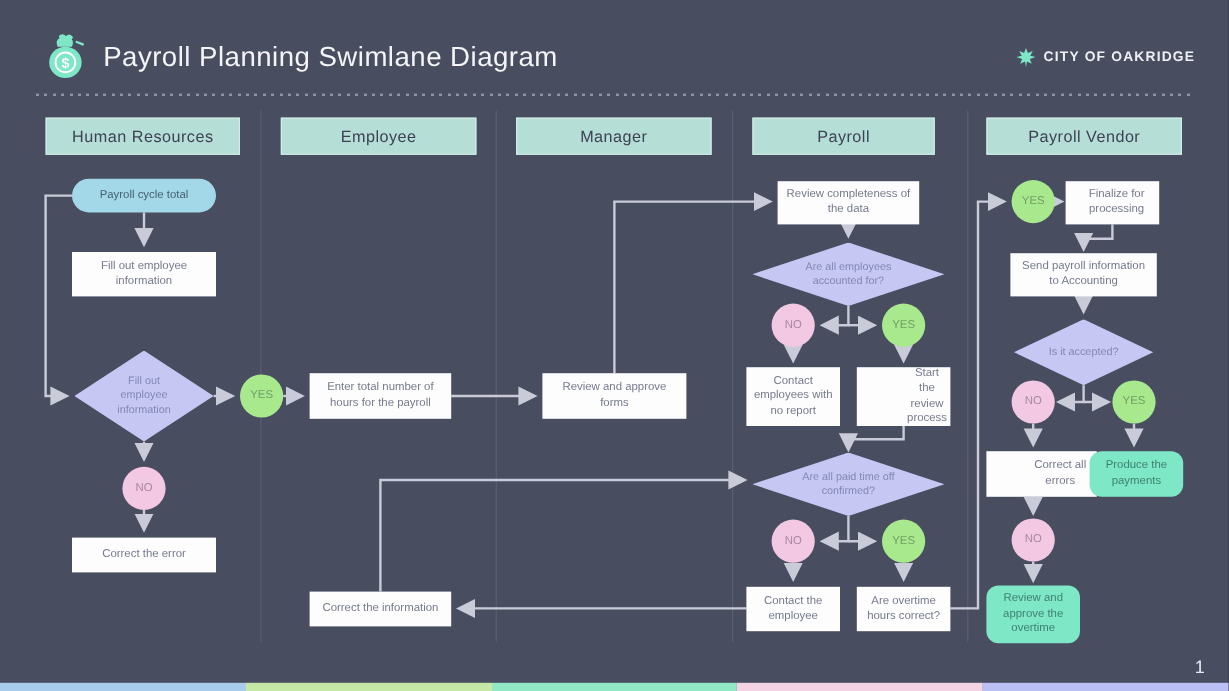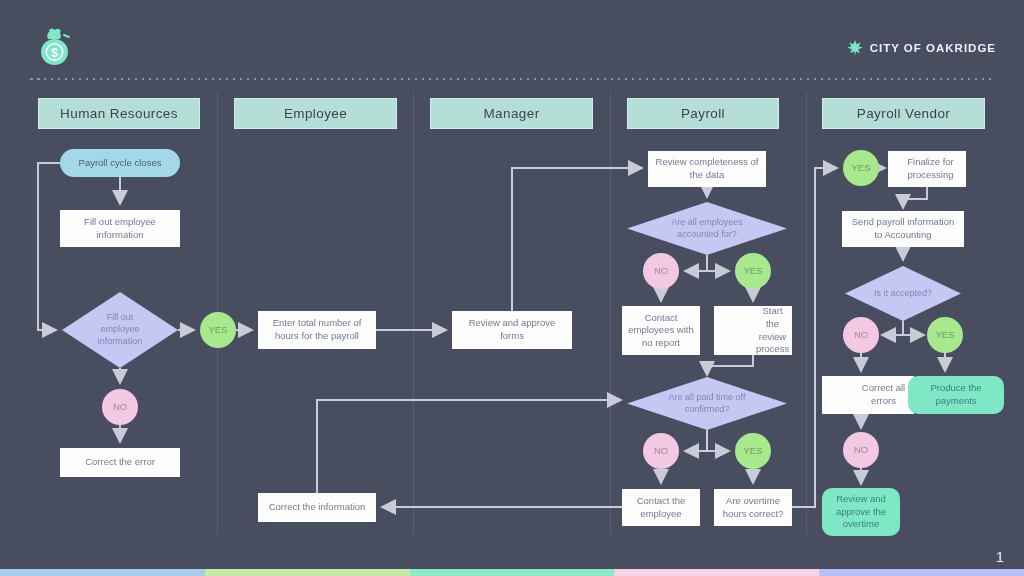--- a/index.html
+++ b/index.html
@@ -46,20 +46,21 @@
 
   <div class="hdr">
     <svg width="38" height="42" viewBox="0 0 38 42">
       <path d="M12 13 Q10 8 13 6 L23 6 Q26 8 24 13 Z" fill="#7de7c6"></path>
       <path d="M13 4 Q16 1 19 4 Q22 1 25 5 L23 8 L14 8 Z" fill="#7de7c6"></path>
       <ellipse cx="18.5" cy="26" rx="13.5" ry="13" fill="#7de7c6"></ellipse>
       <circle cx="18.5" cy="26" r="8.2" fill="none" stroke="#fefefe" stroke-width="1.6"></circle>
       <text x="18.5" y="30.5" text-anchor="middle" font-family="Liberation Sans, sans-serif" font-size="12" font-weight="bold" fill="#fefefe">$</text>
       <path d="M28 9 L33 11" stroke="#7de7c6" stroke-width="2" stroke-linecap="round"></path>
     </svg>
+    <span class="hdr-title">Payroll Planning Swimlane Diagram</span>
   </div>
 
   <div class="org">
     <svg width="16" height="16" viewBox="0 0 16 16">
       <path d="M8 0 L9.6 4.2 L13.6 2.4 L11.6 6.4 L16 7.6 L11.2 9.2 L12.8 13.2 L8.8 11.2 L8 16 L7.2 11.2 L3.2 13.2 L4.8 9.2 L0 7.6 L4.4 6.4 L2.4 2.4 L6.4 4.2 Z" fill="#7de7c6"></path>
     </svg>
     <span class="org-label">CITY OF OAKRIDGE</span>
   </div>
 
   <div class="dotted-rule"></div>
@@ -120,21 +121,21 @@
         <polyline points="903,335 923,335" marker-end="url(#arrow)"></polyline>
         <polyline points="861,353 861,370" marker-end="url(#arrow)"></polyline>
         <polyline points="945,353 945,370" marker-end="url(#arrow)"></polyline>
         <polyline points="861,414 861,427" marker-end="url(#arrow)"></polyline>
         <polyline points="861,468 861,483" marker-end="url(#arrow)"></polyline>
       </g>
   </svg>
 
   <div id="nodes">
       <div class="node terminator" style="left: 60px; top: 149px; width: 120px; height: 28px;">
-        <span>Payroll cycle closes</span>
+        <span>Payroll cycle total</span>
       </div>
       <div class="node process" style="left: 60px; top: 210px; width: 120px; height: 37px;">
         <span>Fill out employee information</span>
       </div>
       <div class="node decision" style="left: 62px; top: 292px; width: 116px; height: 76px;">
         <span>Fill out employee information</span>
       </div>
       <div class="node yes" style="left: 200px; top: 312px; width: 36px; height: 36px;">
         <span>YES</span>
       </div>
@@ -200,21 +201,21 @@
       </div>
       <div class="node no" style="left: 843px; top: 317px; width: 36px; height: 36px;">
         <span>NO</span>
       </div>
       <div class="node yes" style="left: 927px; top: 317px; width: 36px; height: 36px;">
         <span>YES</span>
       </div>
       <div class="node process" style="left: 822px; top: 376px; width: 92px; height: 38px; padding-left: 36px;">
         <span>Correct all errors</span>
       </div>
-      <div class="node output" style="left: 908px; top: 376px; width: 96px; height: 38px;">
+      <div class="node output" style="left: 908px; top: 376px; width: 78px; height: 38px;">
         <span>Produce the payments</span>
       </div>
       <div class="node no" style="left: 843px; top: 432px; width: 36px; height: 36px;">
         <span>NO</span>
       </div>
       <div class="node output" style="left: 822px; top: 488px; width: 78px; height: 48px;">
         <span>Review and approve the overtime</span>
       </div>
     </div>
 

